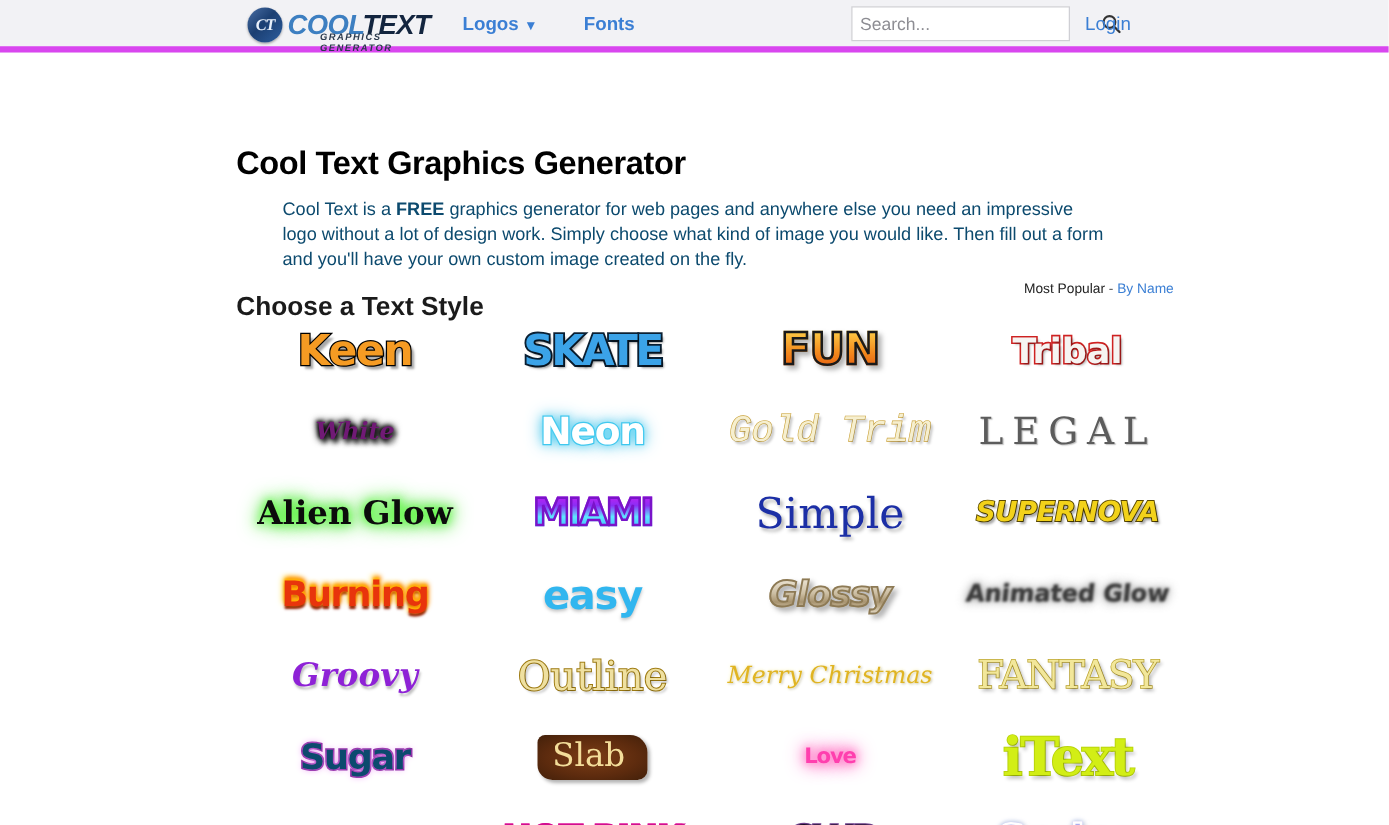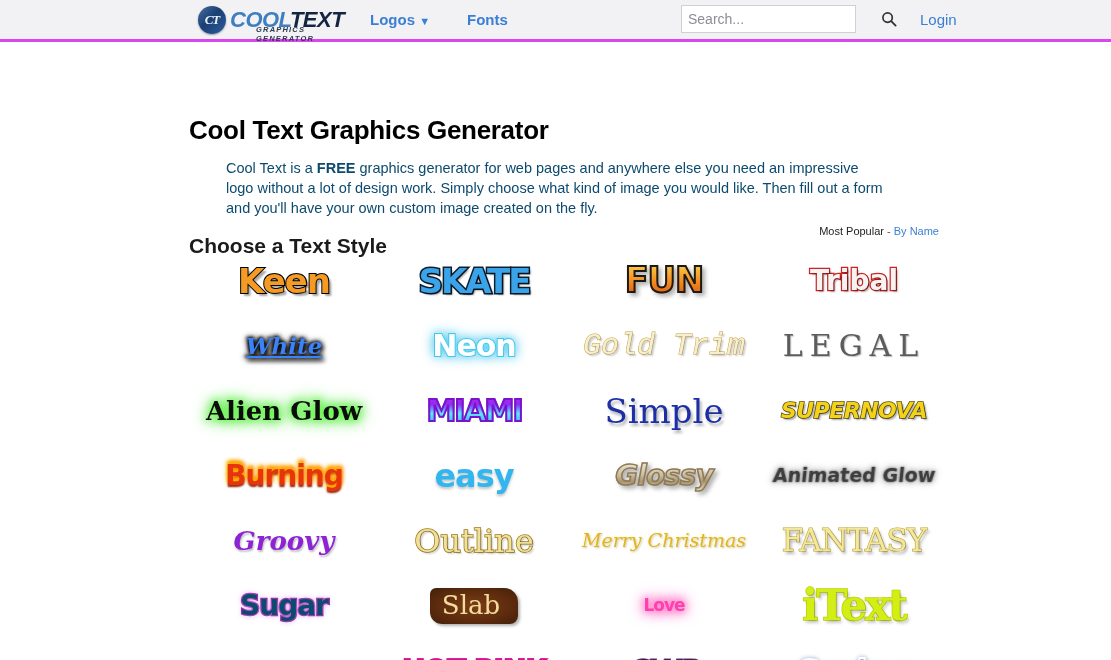--- a/index.html
+++ b/index.html
@@ -10,21 +10,21 @@
     background: #ffffff;
     font-family: "Liberation Sans", sans-serif;
     overflow: hidden;
   }
 
   
   #header {
     width: 1111px;
     height: 42px;
     background: #f2f2f5;
-    border-bottom: 3px solid #d946ef;
+    border-bottom: 5px solid #d946ef;
     display: flex;
     align-items: center;
     position: relative;
   }
   #logo {
     position: absolute;
     left: 198px; top: 3px;
     height: 34px;
     display: flex;
     align-items: center;
@@ -94,21 +94,21 @@
   }
   #search-input::placeholder { color: #8d8d93; }
   #search-button {
     width: 30px; height: 26px;
     border: 0; background: transparent;
     cursor: pointer;
     display: flex; align-items: center; justify-content: center;
   }
   #login-link {
     position: absolute;
-    left: 920px; top: 11px;
+    left: 868px; top: 11px;
     color: #3b7fd4;
     font-size: 15px;
     text-decoration: none;
     cursor: pointer;
   }
 
   
   #content { position: relative; width: 1111px; }
   #page-title {
     position: absolute;
@@ -199,24 +199,23 @@
     font-family: "DejaVu Sans", sans-serif;
     font-weight: bold; font-size: 28px;
     color: #f6f4f2;
     -webkit-text-stroke: 2.5px #cf2222;
     paint-order: stroke fill;
     letter-spacing: 0px;
     text-shadow: 2px 2px 2px rgba(0,0,0,.3);
   }
   .s-white {
     font-family: "DejaVu Serif", serif;
-    font-style: italic; font-weight: bold; font-size: 23px;
-    color: #3b82f6;
+    font-style: italic; font-weight: bold; font-size: 19px;
+    color: #701a75;
     text-shadow: 0 0 5px #000, 0 0 7px #000, 2px 3px 4px #111, -1px -1px 3px #333;
-    text-decoration: underline;
   }
   .s-neon {
     font-family: "DejaVu Sans", sans-serif;
     font-weight: bold; font-size: 30px;
     color: #ffffff;
     -webkit-text-stroke: 2px #3cc8f0;
     paint-order: stroke fill;
     text-shadow: 0 0 8px #53d4f5, 0 0 14px #37b6e0;
     letter-spacing: -1px;
   }

